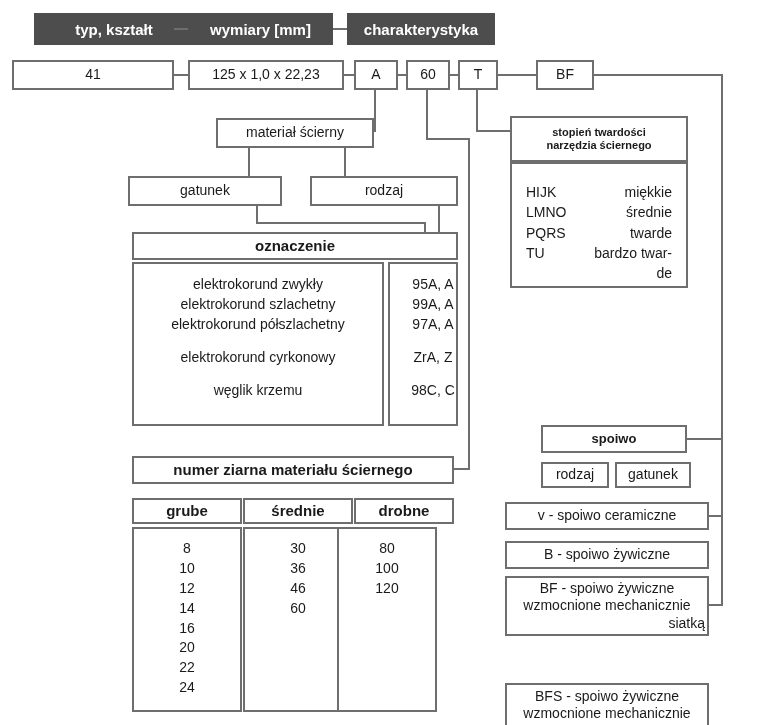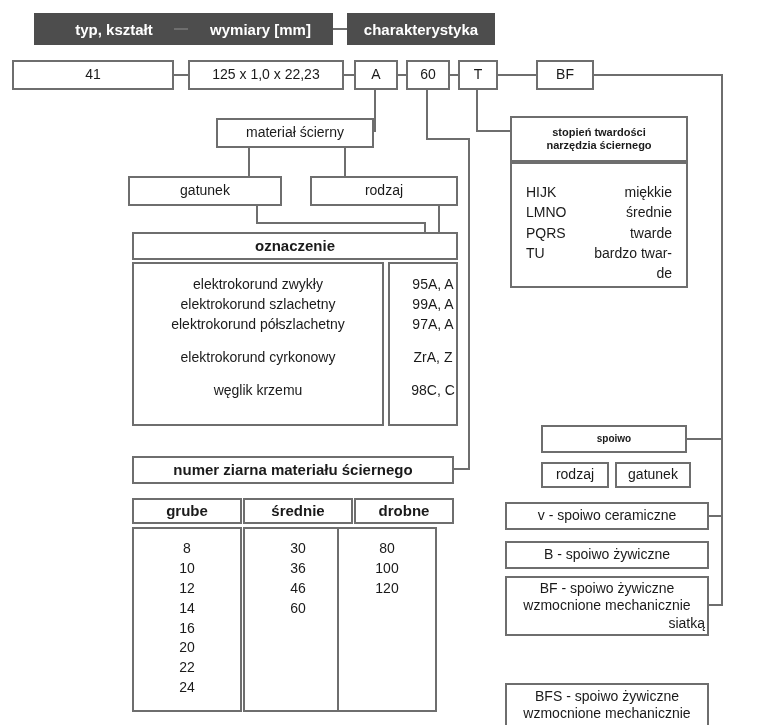--- a/index.html
+++ b/index.html
@@ -200,21 +200,21 @@
     <span class="lrow">
       <span>TU</span>
       <span class="r">bardzo twar-</span>
     </span>
     <span class="lrow">
       <span></span>
       <span class="r">de</span>
     </span>
   </div>
 
-  <div class="box bold" style="left:541px; top:425px; width:146px; height:28px; font-size:10px;">spoiwo</div>
+  <div class="box bold" style="left:541px; top:425px; width:146px; height:28px; font-size:13px;">spoiwo</div>
   <div class="line hline" style="left:687px; top:438px; width:36px;"></div>
 
   <div class="box" style="left:541px; top:462px; width:68px; height:26px;">rodzaj</div>
   <div class="box" style="left:615px; top:462px; width:76px; height:26px;">gatunek</div>
 
   <div class="box" style="left:505px; top:502px; width:204px; height:28px;">v - spoiwo ceramiczne</div>
   <div class="line hline" style="left:709px; top:515px; width:14px;"></div>
   <div class="line vline" style="left:721px; top:438px; height:168px;"></div>
 
   <div class="box" style="left:505px; top:541px; width:204px; height:28px;">B - spoiwo żywiczne</div>

